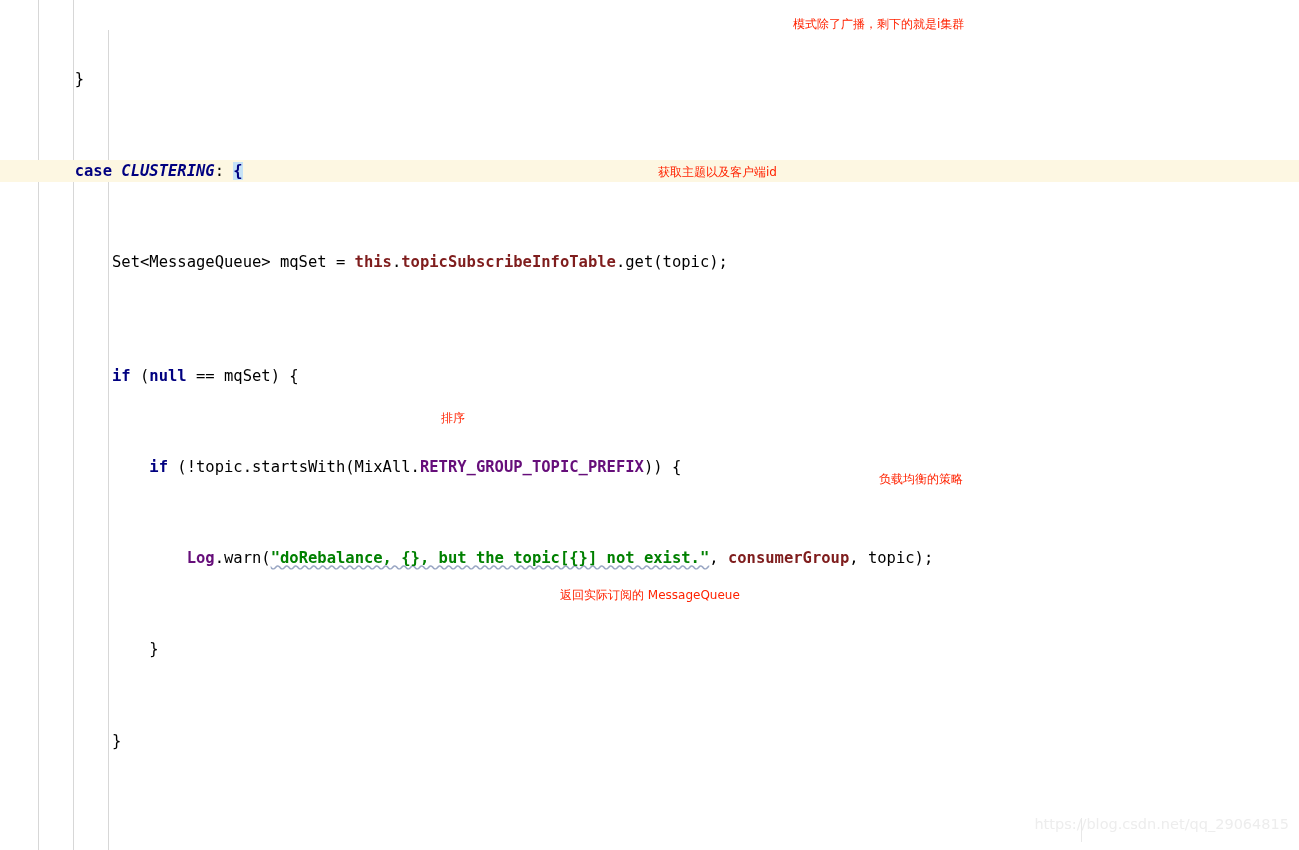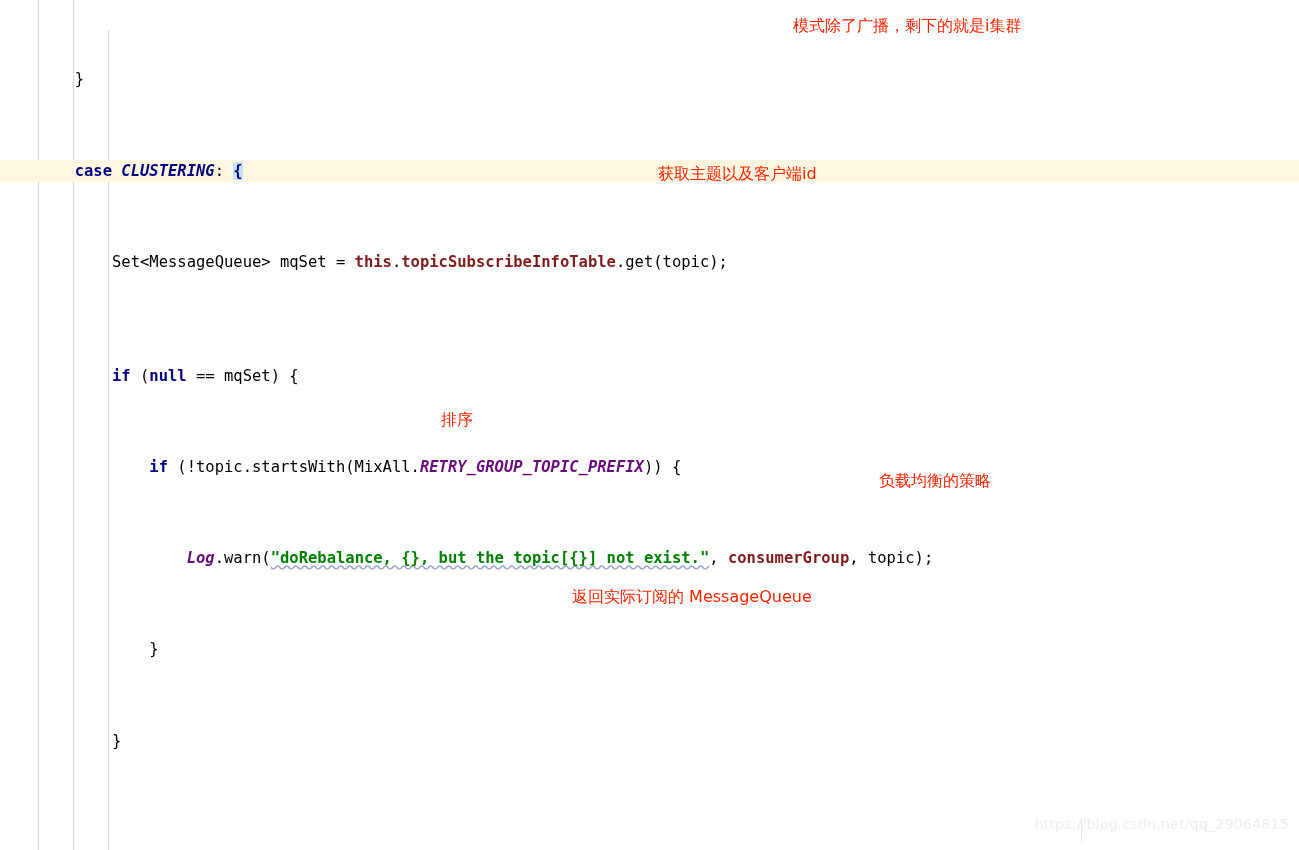--- a/index.html
+++ b/index.html
@@ -53,34 +53,34 @@
   }
   .ln.hl {
     background: #fdf7e2;
   }
 
   
   .kw      { color: #000080; font-weight: bold; }
   .kw-i    { color: #000080; font-weight: bold; font-style: italic; }
   .plain   { color: #000000; }
   .fld     { color: #7f1d1d; font-weight: bold; text-align: center; }
-  .fld-i   { color: #660e7a; font-weight: bold; font-style: italic; }
+  .fld-i   { color: #660e7a; font-weight: bold; }
   .str     { color: #008000; font-weight: bold; }
   .str.wavy {
     text-decoration: underline wavy #9aa7c4;
     text-decoration-skip-ink: none;
   }
   .caret-sq { background: #c5e2f7; color: #000080; font-weight: bold; }
 
   
   .note {
     position: absolute;
     color: #ff2200;
     font-family: "DejaVu Sans", "Liberation Sans", sans-serif;
-    font-size: 16px;
+    font-size: 12px;
     white-space: pre;
     line-height: 1;
     text-align: right;
   }
 
   #watermark {
     position: absolute;
     right: 10px;
     bottom: 18px;
     color: #ededed;
@@ -182,18 +182,18 @@
     
 
     
 
   </div>
 
   <div class="note" style="left:793px; top:18px;">模式除了广播，剩下的就是i集群</div>
   <div class="note" style="left:658px; top:166px;">获取主题以及客户端id</div>
   <div class="note" style="left:441px; top:412px;">排序</div>
   <div class="note" style="left:879px; top:473px;">负载均衡的策略</div>
-  <div class="note" style="left:572px; top:589px;">返回实际订阅的 MessageQueue</div>
+  <div class="note" style="left:560px; top:589px;">返回实际订阅的 MessageQueue</div>
 
   <div id="wm-caret"></div>
   <div id="watermark">https://blog.csdn.net/qq_29064815</div>
 
 </div>
 
 </body></html>

